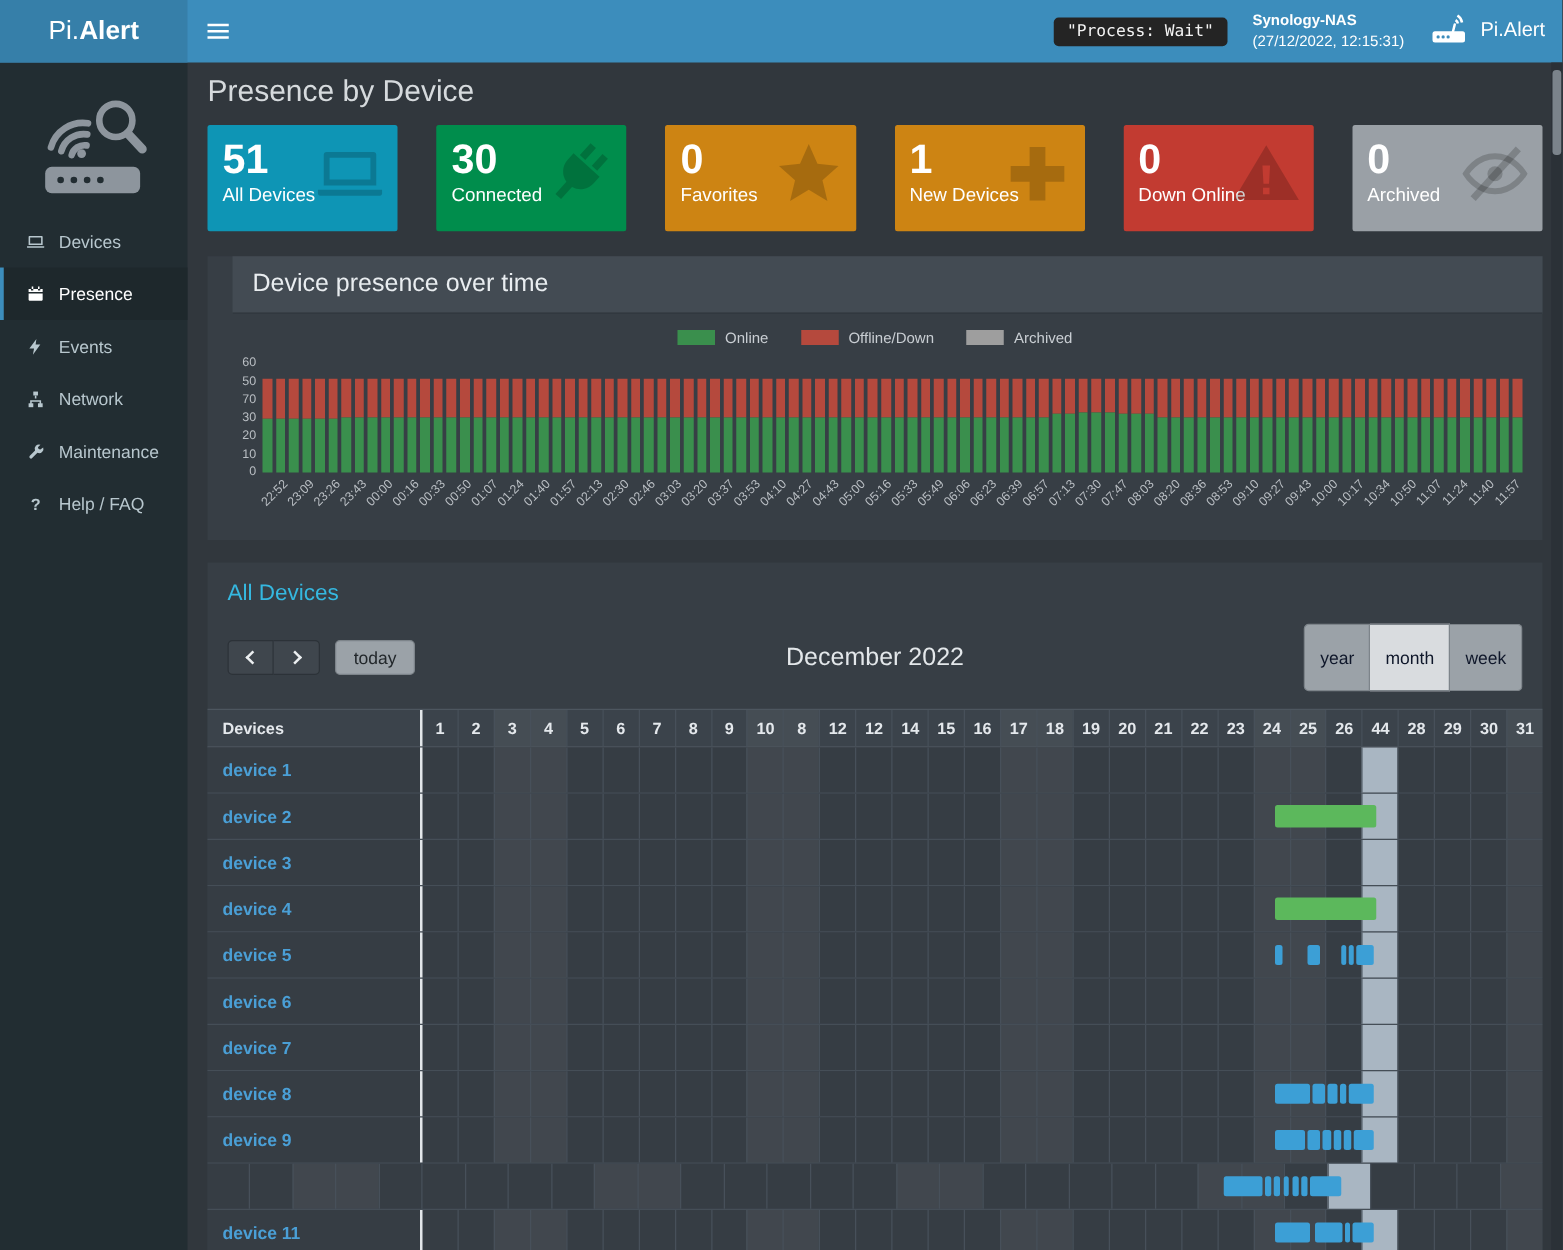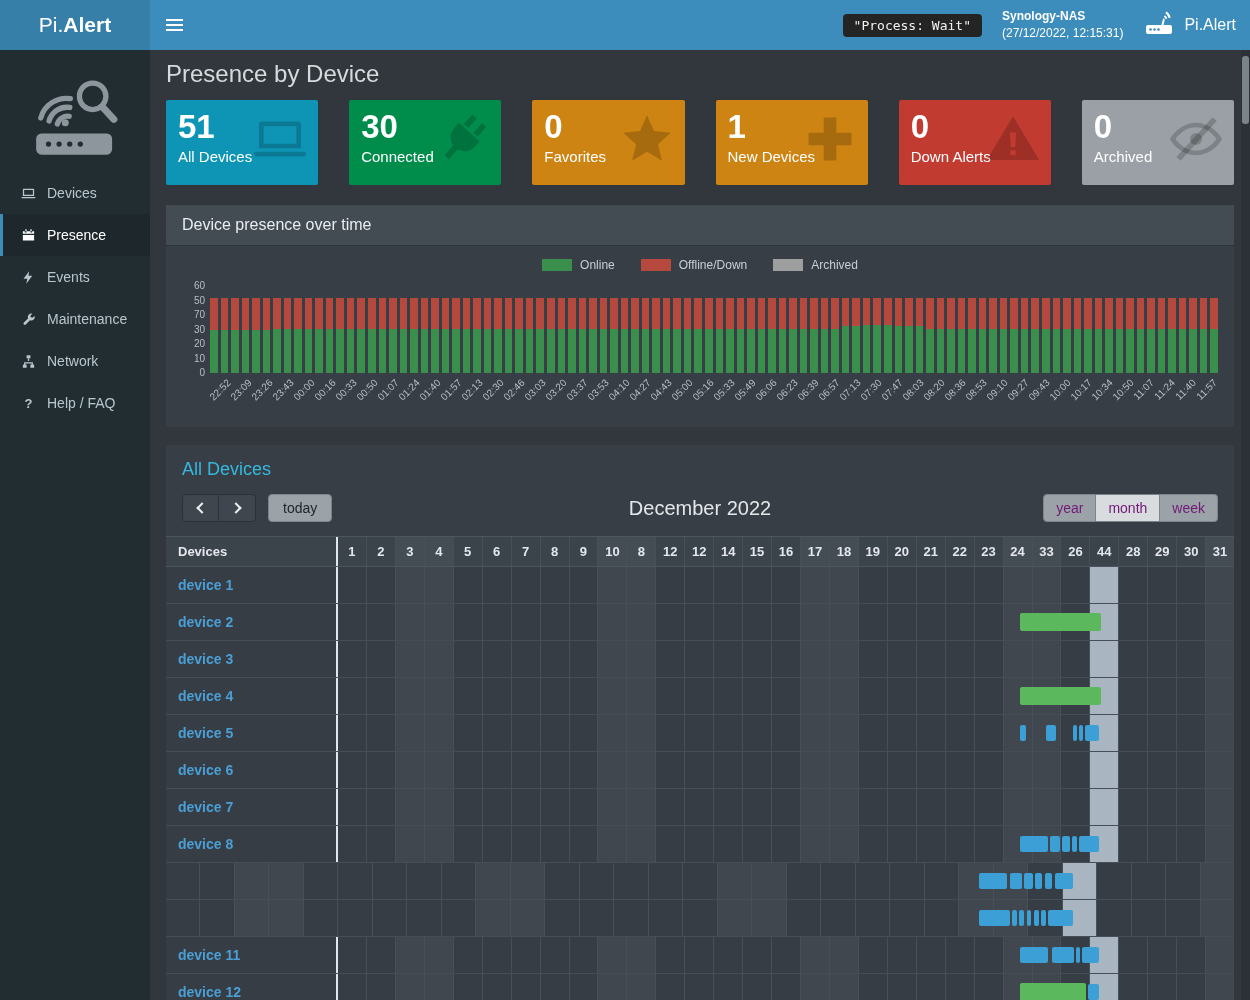--- a/index.html
+++ b/index.html
@@ -37,21 +37,21 @@
   .cards { display:flex; gap:31px; margin-bottom:20px; }
   .card { flex:1; height:85px; border-radius:2px; position:relative; color:#fff; padding:8px 12px; overflow:hidden; cursor:pointer; }
   .card .num { font-size:33px; font-weight:700; line-height:1.15; }
   .card .lbl { font-size:15px; margin-top:2px; }
   .card .cicon { position:absolute; top:11px; right:10px; width:56px; height:56px; color:rgba(0,0,0,0.19); }
   .card .cicon svg { width:100%; height:100%; }
   .card .cicon.rot { transform:rotate(42deg); }
 
   
   .panel { background:#373e45; margin-bottom:18px; }
-  .panel-header { background:#434b53; padding:11px 16px; font-size:16px; color:#e9edf0; border-bottom:1px solid #2e353b; }
+  .panel-header { background:#434b53; padding:11px 16px; font-size:20px; color:#e9edf0; border-bottom:1px solid #2e353b;margin-left:20px; }
   .panel-body { padding:10px 16px 8px; }
 
   
   .legend { display:flex; justify-content:center; gap:26px; margin:2px 0 8px; }
   .legend-item { display:flex; align-items:center; gap:8px; font-size:12px; color:#c9ced3; }
   .legend-swatch { width:30px; height:12px; display:inline-block; }
   .chart-wrap { display:flex; align-items:flex-end; }
   .y-axis { width:28px; height:98px; margin-bottom:-5px; display:flex; flex-direction:column; justify-content:space-between; text-align:right; font-size:10px; color:#b9bec3; padding-right:5px; }
   .plot { flex:1; height:88px; display:flex; align-items:flex-end; gap:3px; }
   .bar { flex:1; display:flex; flex-direction:column; justify-content:flex-end; height:100%; }
@@ -65,21 +65,21 @@
   .btn-group { display:flex; }
   .btn-nav { width:37px; height:28px; background:#3f464d; border:1px solid #2c3238; display:flex; align-items:center; justify-content:center; cursor:pointer; }
   .btn-nav.first { border-radius:4px 0 0 4px; }
   .btn-nav.last { border-radius:0 4px 4px 0; border-left:none; }
   .chev { width:8px; height:8px; border-left:2px solid #eceff1; border-bottom:2px solid #eceff1; }
   .chev.l { transform:rotate(45deg); margin-left:3px; }
   .chev.r { transform:rotate(-135deg); margin-right:3px; }
   .btn-today { margin-left:12px; background:#9ba2a8; color:#22272b; border:1px solid #7d848a; border-radius:4px; padding:5px 14px; font-size:14px; cursor:pointer; }
   .cal-month-title { position:absolute; left:50%; transform:translateX(-50%); color:#e3e7ea; font-size:20px; }
   .view-group { margin-left:auto; display:flex; }
-  .btn-view { background:#9ba2a8; color:#701a75; border:1px solid #7d848a; padding:5px 12px; font-size:14px; cursor:pointer; }
+  .btn-view { background:#9ba2a8; color:#0f172a; border:1px solid #7d848a; padding:18px 12px; font-size:14px; cursor:pointer; }
   .btn-view.first { border-radius:4px 0 0 4px; }
   .btn-view.last { border-radius:0 4px 4px 0; }
   .btn-view + .btn-view { border-left:none; }
   .btn-view.active { background:#d9dcdf; }
 
   .cal-table { border-top:1px solid #4d565f; }
   .cal-row { display:flex; height:37px; border-bottom:1px solid #454e57; background:#363d44; }
   .cal-row.head { height:30px; background:#3b434b; border-bottom:1px solid #4d565f; }
   .name-col { width:172px; display:flex; align-items:center; padding-left:12px; border-right:2px solid #e2e6e9; }
   .head .name-col { color:#e4e8ec; font-size:13px; font-weight:700; }
@@ -171,39 +171,39 @@
       <div class="side-item">
         <span class="icon">
           <svg viewBox="0 0 24 24" fill="currentColor">
             <path d="M13 2 4 14h6l-1.5 8L18 9h-6l1-7z"></path>
           </svg>
         </span>
         <span>Events</span>
       </div>
       <div class="side-item">
         <span class="icon">
-          <svg viewBox="0 0 24 24" fill="currentColor">
-            <path d="M21.7 6.3a5.5 5.5 0 0 1-7.4 6.9L7.6 19.9a2.1 2.1 0 1 1-3-3l6.7-6.7a5.5 5.5 0 0 1 6.9-7.4L14.9 6l.9 2.2 2.2.9z"></path>
-          </svg>
-        </span>
-        <span>Maintenance</span>
-      </div>
-      <div class="side-item">
-        <span class="icon">
           <svg viewBox="0 0 24 24" fill="none" stroke="currentColor" stroke-width="2">
             <path d="M12 7v4M6 18v-4h12v4"></path>
             <rect x="9" y="2" width="6" height="5" fill="currentColor" stroke="none"></rect>
             <rect x="3" y="17" width="6" height="5" fill="currentColor" stroke="none"></rect>
             <rect x="15" y="17" width="6" height="5" fill="currentColor" stroke="none"></rect>
           </svg>
         </span>
         <span>Network</span>
       </div>
       <div class="side-item">
         <span class="icon">
+          <svg viewBox="0 0 24 24" fill="currentColor">
+            <path d="M21.7 6.3a5.5 5.5 0 0 1-7.4 6.9L7.6 19.9a2.1 2.1 0 1 1-3-3l6.7-6.7a5.5 5.5 0 0 1 6.9-7.4L14.9 6l.9 2.2 2.2.9z"></path>
+          </svg>
+        </span>
+        <span>Maintenance</span>
+      </div>
+      <div class="side-item">
+        <span class="icon">
           <b style="font-size:13px;line-height:1">?</b>
         </span>
         <span>Help / FAQ</span>
       </div>
     </div>
 </div>
 
 <div class="main">
   <div class="page-title">Presence by Device</div>
 
@@ -231,21 +231,21 @@
       </div>
       <div class="card" style="background: rgb(205, 132, 19);">
         <div class="num">1</div>
     <div class="lbl">New Devices</div>
     <span class="cicon"><svg viewBox="0 0 24 24" fill="currentColor">
             <path d="M9.3 2.8h5.4v6.5h6.5v5.4h-6.5v6.5H9.3v-6.5H2.8V9.3h6.5z"></path>
           </svg></span>
       </div>
       <div class="card" style="background: rgb(194, 59, 49);">
         <div class="num">0</div>
-    <div class="lbl">Down Alerts</div>
+    <div class="lbl">Down Online</div>
     <span class="cicon"><svg viewBox="0 0 24 24">
             <path fill="currentColor" fill-rule="evenodd" d="M12 2.2 23.2 21H.8L12 2.2zm-1.3 7h2.6l-.35 6.2h-1.9L10.7 9.2zm.2 7.6h2.2V19h-2.2v-2.2z"></path>
           </svg></span>
       </div>
       <div class="card" style="background: rgb(154, 160, 166);">
         <div class="num">0</div>
     <div class="lbl">Archived</div>
     <span class="cicon"><svg viewBox="0 0 24 24" fill="none" stroke="currentColor" stroke-width="2">
             <path d="M2 12s3.5-6 10-6 10 6 10 6-3.5 6-10 6S2 12 2 12z"></path>
             <circle cx="12" cy="12" r="2.6" fill="currentColor" stroke="none"></circle>
@@ -955,21 +955,21 @@
             <div class="day-cell">15</div>
             <div class="day-cell">16</div>
             <div class="day-cell weekend">17</div>
             <div class="day-cell weekend">18</div>
             <div class="day-cell">19</div>
             <div class="day-cell">20</div>
             <div class="day-cell">21</div>
             <div class="day-cell">22</div>
             <div class="day-cell">23</div>
             <div class="day-cell weekend">24</div>
-            <div class="day-cell weekend">33</div>
+            <div class="day-cell weekend">25</div>
             <div class="day-cell">26</div>
             <div class="day-cell">44</div>
             <div class="day-cell">28</div>
             <div class="day-cell">29</div>
             <div class="day-cell">30</div>
             <div class="day-cell weekend">31</div>
           </div>
       </div>
       <div>
           <div class="cal-row">
@@ -1282,20 +1282,23 @@
               <div class="day-cell"></div>
               <div class="day-cell weekend"></div>
               <div class="seg blue" style="background: rgb(60, 159, 214); left: 76.129%; width: 3.09677%;"></div>
               <div class="seg blue" style="background: rgb(60, 159, 214); left: 79.4516%; width: 1.12903%;"></div>
               <div class="seg blue" style="background: rgb(60, 159, 214); left: 80.8065%; width: 0.903226%;"></div>
               <div class="seg blue" style="background: rgb(60, 159, 214); left: 81.9355%; width: 0.580645%;"></div>
               <div class="seg blue" style="background: rgb(60, 159, 214); left: 82.7419%; width: 2.16129%;"></div>
             </div>
           </div>
           <div class="cal-row">
+            <div class="name-col">
+              <a class="dev-link">device 9</a>
+            </div>
             <div class="days-area">
               <div class="day-cell"></div>
               <div class="day-cell"></div>
               <div class="day-cell weekend"></div>
               <div class="day-cell weekend"></div>
               <div class="day-cell"></div>
               <div class="day-cell"></div>
               <div class="day-cell"></div>
               <div class="day-cell"></div>
               <div class="day-cell"></div>

